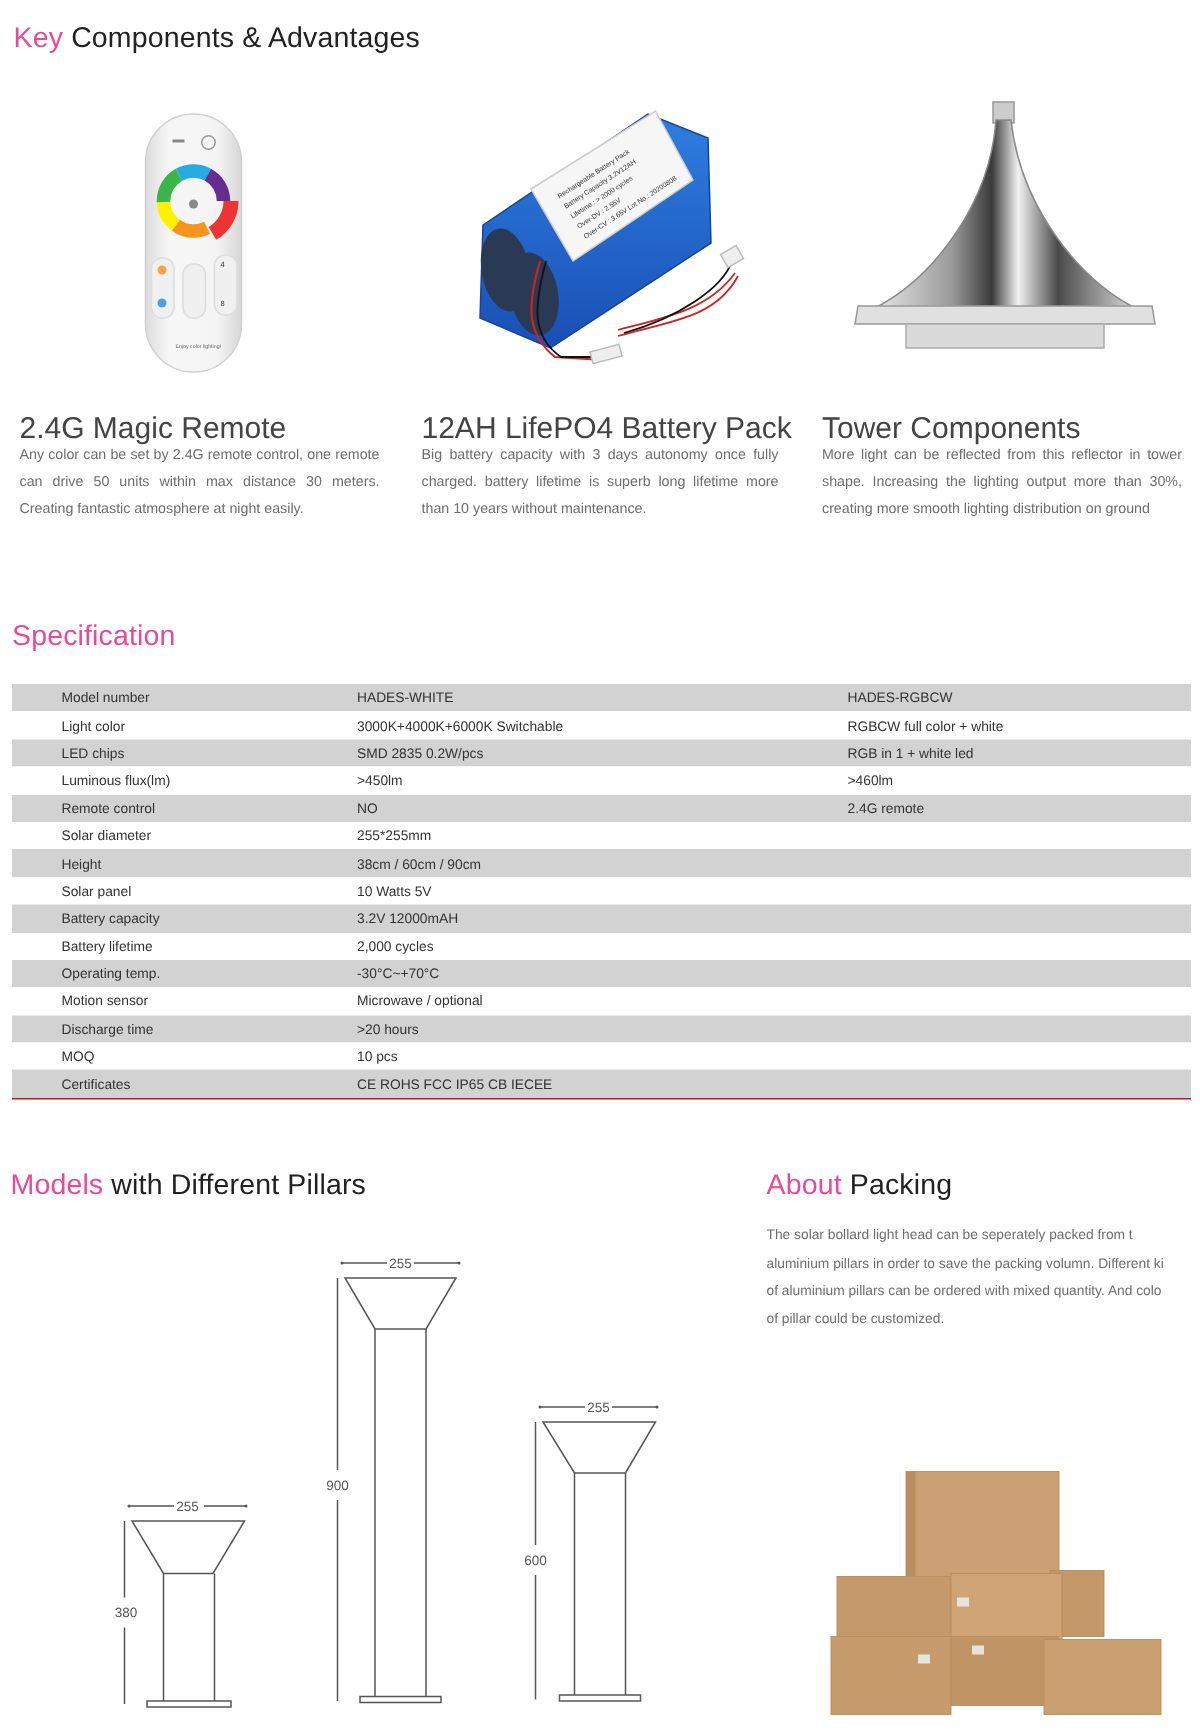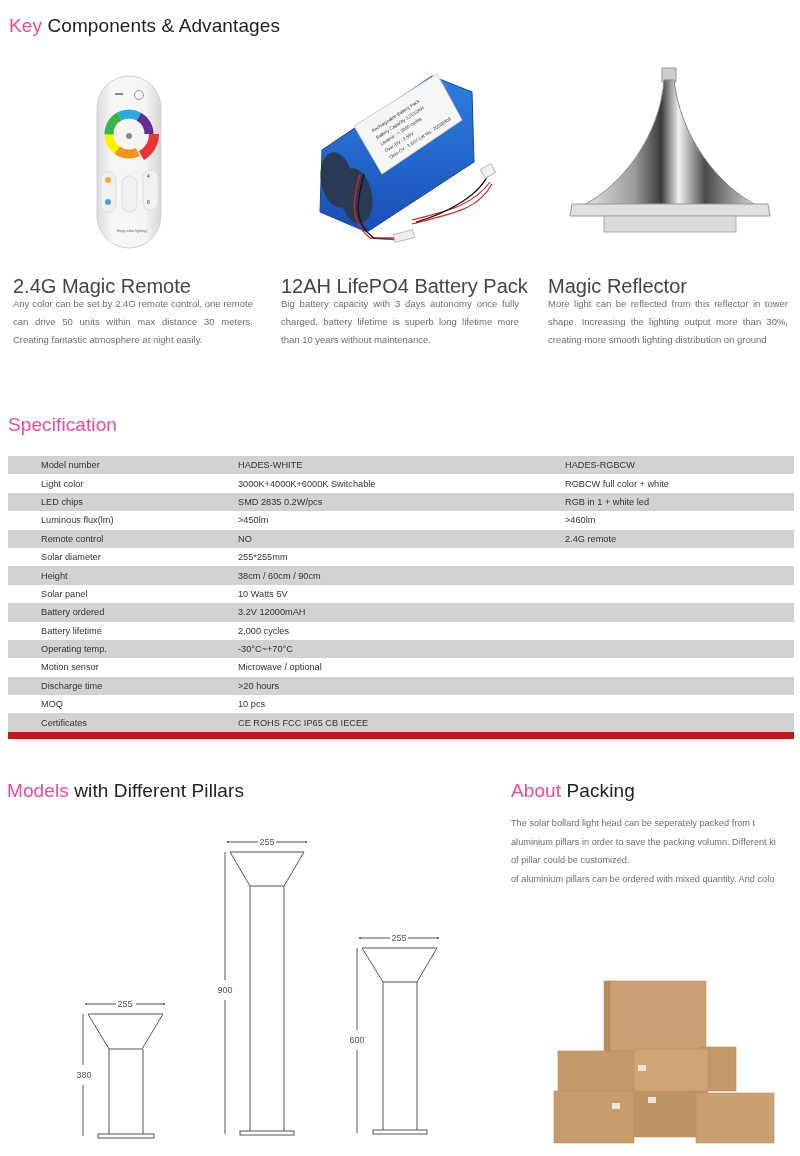--- a/index.html
+++ b/index.html
@@ -8,21 +8,21 @@
 
   .h2 { position: absolute; font-size: 19px; font-weight: normal; color: #222; letter-spacing: 0.1px; white-space: nowrap; }
   .h2 .accent { color: #ec4899; }
 
   
   .comp-img { position: absolute; }
   .comp-title { position: absolute; font-size: 20px; color: #444; white-space: nowrap; }
   .comp-desc { position: absolute; font-size: 9.5px; line-height: 18px; color: #6e6e6e; text-align: justify; }
 
   
-  .spec-table { position: absolute; left: 8px; top: 456px; width: 786px; border-bottom: 7px solid #b91c1c; }
+  .spec-table { position: absolute; left: 8px; top: 456px; width: 786px; border-bottom: 1px solid #b91c1c; }
   .spec-row { height: 18.4px; display: flex; align-items: center; font-size: 9.2px; color: #333; }
   .spec-row:nth-child(odd) { background: #d2d2d2; }
   .spec-row:nth-child(even) { background: #ffffff; }
   .spec-row .c0 { width: 222px; padding-left: 33px; }
   .spec-row .c1 { width: 327px; padding-left: 8px; }
   .spec-row .c2 { flex: 1; padding-left: 8px; }
 
   
   .pack-desc { position: absolute; left: 511px; top: 814px; width: 268px; font-size: 9.2px; line-height: 18.5px; color: #6e6e6e; text-align: justify; overflow: hidden; white-space: nowrap; }
   .pack-desc span { display: block; }
@@ -115,21 +115,21 @@
     <rect x="42" y="150" width="132" height="16" fill="#dadada" stroke="#aaa"></rect>
   </svg>
 </div>
 
 <div class="comp-title" style="left:13px; top:275px;">2.4G Magic Remote</div>
 <div class="comp-desc" style="left:13px; top:295px; width:240px;">Any color can be set by 2.4G remote control, one remote can drive 50 units within max distance 30 meters. Creating fantastic atmosphere at night easily.</div>
 
 <div class="comp-title" style="left:281px; top:275px;">12AH LifePO4 Battery Pack</div>
 <div class="comp-desc" style="left:281px; top:295px; width:238px;">Big battery capacity with 3 days autonomy once fully charged. battery lifetime is superb long lifetime more than 10 years without maintenance.</div>
 
-<div class="comp-title" style="left:548px; top:275px;">Magic Reflector</div>
+<div class="comp-title" style="left:548px; top:275px;">Tower Components</div>
 <div class="comp-desc" style="left:548px; top:295px; width:240px;">More light can be reflected from this reflector in tower shape. Increasing the lighting output more than 30%, creating more smooth lighting distribution on ground</div>
 
 <h2 class="h2" style="left:8px; top:414px;">
   <span class="accent">Specification</span>
 </h2>
 
 <div class="spec-table">
   <div class="spec-row">
       <span class="c0">Model number</span>
       <span class="c1">HADES-WHITE</span>
@@ -164,21 +164,21 @@
       <span class="c0">Height</span>
       <span class="c1">38cm / 60cm / 90cm</span>
       <span class="c2"></span>
     </div>
   <div class="spec-row">
       <span class="c0">Solar panel</span>
       <span class="c1">10 Watts 5V</span>
       <span class="c2"></span>
     </div>
   <div class="spec-row">
-      <span class="c0">Battery ordered</span>
+      <span class="c0">Battery capacity</span>
       <span class="c1">3.2V 12000mAH</span>
       <span class="c2"></span>
     </div>
   <div class="spec-row">
       <span class="c0">Battery lifetime</span>
       <span class="c1">2,000 cycles</span>
       <span class="c2"></span>
     </div>
   <div class="spec-row">
       <span class="c0">Operating temp.</span>
@@ -263,22 +263,22 @@
   <text class="dim-label" x="357" y="1043" text-anchor="middle">600</text>
 </svg>
 
 <h2 class="h2" style="left:511px; top:780px;">
   <span class="accent">About</span><span> Packing</span>
 </h2>
 
 <div class="pack-desc">
   <span>The solar bollard light head can be seperately packed from t</span>
   <span>aluminium pillars in order to save the packing volumn. Different ki</span>
+  <span>of aluminium pillars can be ordered with mixed quantity.  And colo</span>
   <span>of pillar could be customized.</span>
-  <span>of aluminium pillars can be ordered with mixed quantity.  And colo</span>
 </div>
 
 <div style="position:absolute; left:552px; top:975px; width:225px; height:170px;">
   <svg width="225" height="170" viewBox="0 0 225 170">
     <g stroke="#b98e5c" stroke-width="0.6">
       <rect x="56" y="6" width="98" height="72" fill="#caa074"></rect>
       <rect x="52" y="6" width="6" height="72" fill="#b88d60"></rect>
       <rect x="6" y="76" width="78" height="44" fill="#c49a6c"></rect>
       <rect x="148" y="72" width="36" height="44" fill="#c29868"></rect>
       <rect x="82" y="74" width="74" height="44" fill="#cfa577"></rect>

